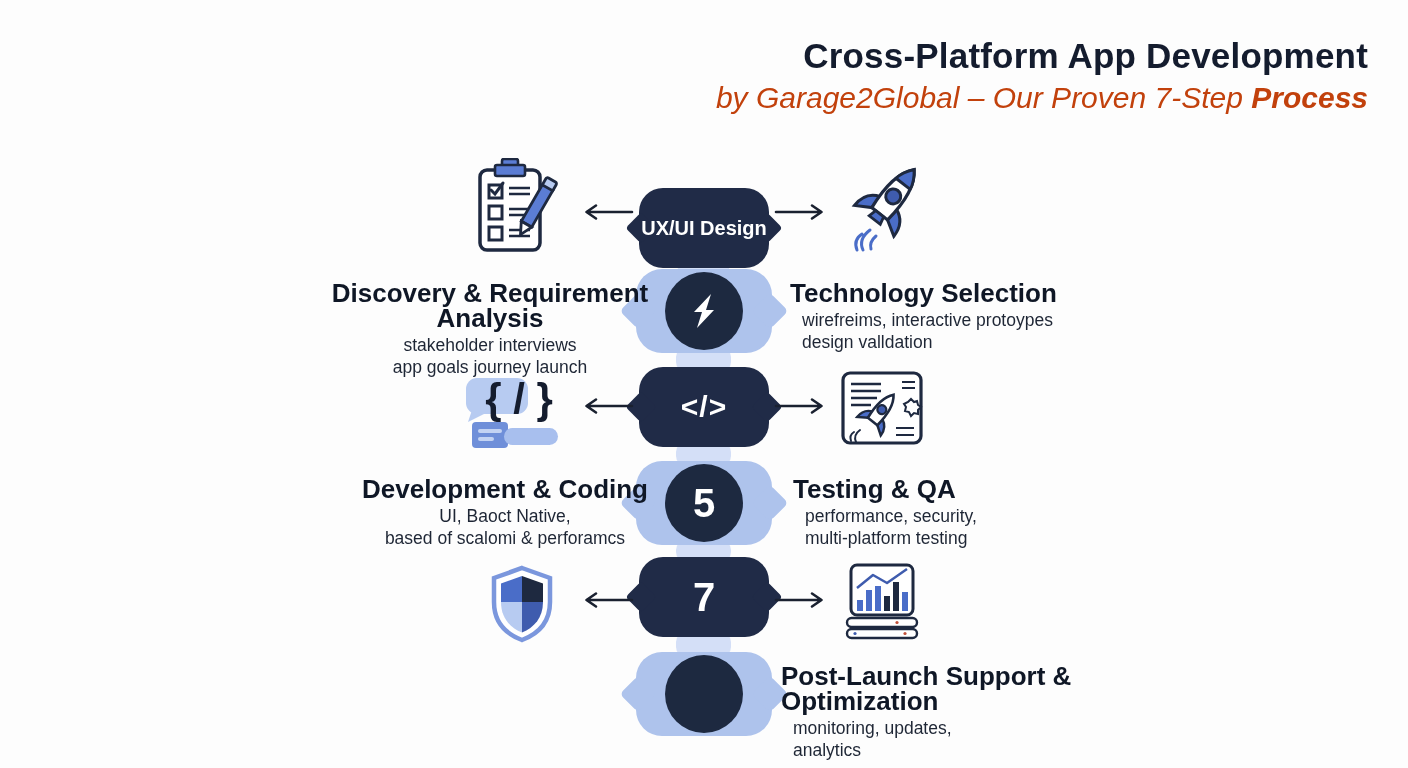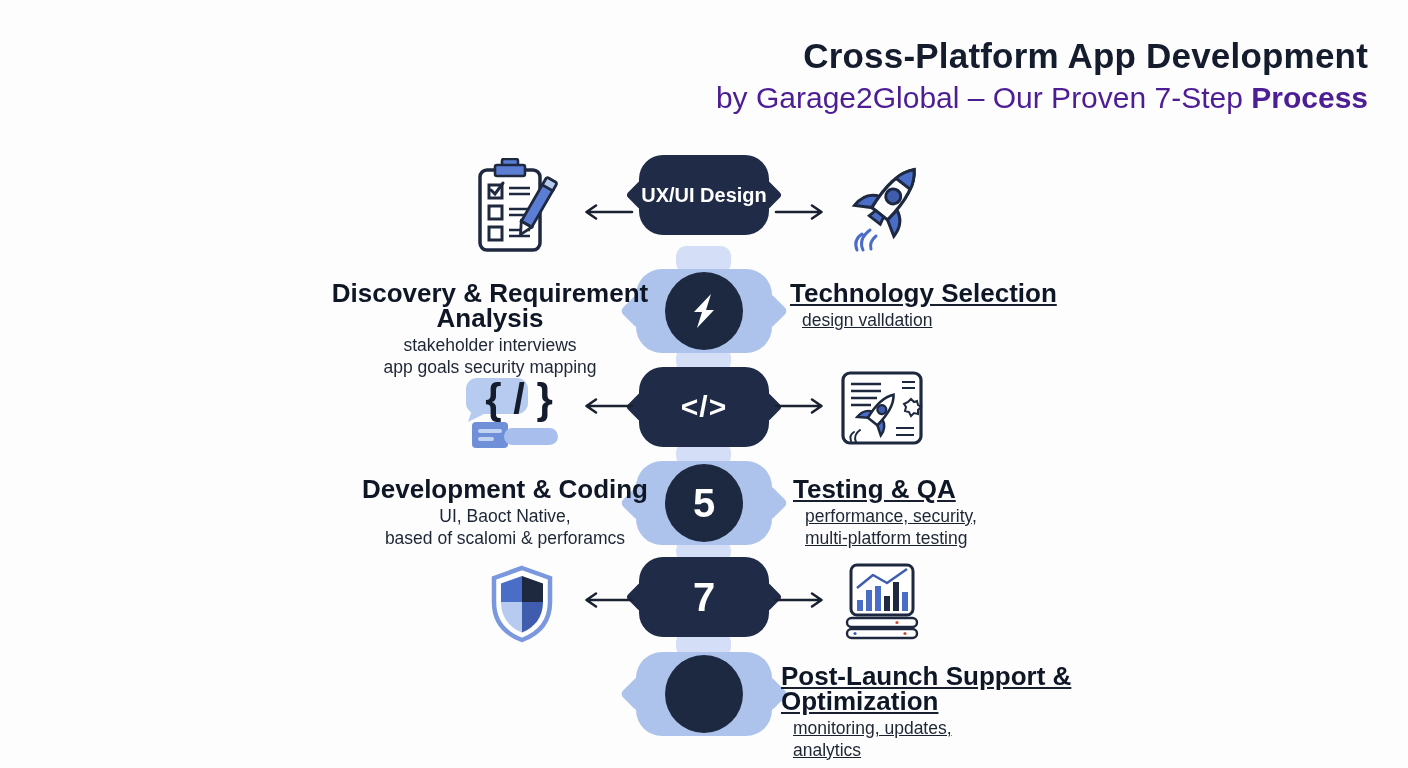--- a/index.html
+++ b/index.html
@@ -1,21 +1,21 @@
 <!DOCTYPE html>
 <html><head>
 <meta charset="utf-8">
 <style>
   html,body{margin:0;padding:0;background:#ffffff;}
   .canvas{position:relative;width:1408px;height:768px;background:#fdfdfd;overflow:hidden;
           font-family:"Liberation Sans", sans-serif;color:#18202f;}
   
   .title-wrap{position:absolute;top:36px;left:0;width:1368px;text-align:right;color:#141c2e;}
   .t1{font-size:35px;font-weight:700;letter-spacing:.2px;}
-  .t2{font-size:30px;font-weight:400;margin-top:5px;color:#4c1d95;}
+  .t2{font-size:30px;font-weight:400;margin-top:5px;color:#c2410c;font-style:italic;}
   .t2 b{font-weight:700;}
   
   .strip{position:absolute;left:676px;width:55px;background:#d4dff7;border-radius:10px;z-index:0;}
   
   .banner{position:absolute;left:639px;width:130px;height:80px;background:#202b47;border-radius:24px;
           display:flex;align-items:center;justify-content:center;color:#fff;z-index:2;}
   .banner::before,.banner::after{content:'';position:absolute;width:22px;height:22px;background:#202b47;
           transform:rotate(45deg);top:29px;border-radius:4px;}
   .banner::before{left:-9px;} .banner::after{right:-9px;}
   .banner .lbl{font-size:20px;font-weight:700;z-index:1;}
@@ -31,40 +31,40 @@
           color:#fff;font-size:40px;font-weight:600;z-index:1;}
   
   .arrow{position:absolute;z-index:2;}
   
   .icon{position:absolute;z-index:2;}
   
   .step{position:absolute;z-index:2;}
   .step h3{margin:0 0 4px 0;font-size:26px;font-weight:700;color:#0f1726;line-height:25px;}
   .step .sub{font-size:17.5px;line-height:21.5px;color:#1e2635;}
   .step.left{text-align:center;}
-  .step.right{text-align:left;text-decoration:underline;}
+  .step.right{text-align:left;}
   .step.right .sub{padding-left:12px;}
 </style>
 </head>
 <body>
 
 <div class="canvas">
 
   <div class="title-wrap">
     <div class="t1">Cross-Platform App Development</div>
     <div class="t2"><span>by Garage2Global – Our Proven 7-Step </span><b>Process</b></div>
   </div>
 
   <div class="strip" style="top:246px;height:27px;"></div>
   <div class="strip" style="top:347px;height:25px;"></div>
   <div class="strip" style="top:442px;height:24px;"></div>
   <div class="strip" style="top:540px;height:22px;"></div>
   <div class="strip" style="top:632px;height:25px;"></div>
 
-  <div class="banner" style="top:155px;">
+  <div class="banner" style="top:188px;">
     <span class="lbl">UX/UI Design</span>
   </div>
 
   <div class="badge" style="top:269px;">
     <span class="circle">
       <svg width="34" height="40" viewBox="0 0 34 40">
         <path d="M24 3 L7 21 H15 L10 37 L27 19 H19 Z" fill="#ffffff"></path>
       </svg>
     </span>
   </div>
@@ -184,25 +184,26 @@
     <rect x="4" y="56" width="70" height="9" rx="4.5" fill="#ffffff" stroke="#1e2940" stroke-width="2.4"></rect>
     <rect x="4" y="67" width="70" height="9" rx="4.5" fill="#ffffff" stroke="#1e2940" stroke-width="2.4"></rect>
     <circle cx="54" cy="60.5" r="1.6" fill="#c0503a"></circle>
     <circle cx="12" cy="71.5" r="1.6" fill="#3f5cae"></circle>
     <circle cx="62" cy="71.5" r="1.6" fill="#c0503a"></circle>
   </svg>
 
   <div class="step left" style="left:330px;top:281px;width:320px;">
     <h3>Discovery &amp; Requirement Analysis</h3>
     <div class="sub">stakeholder interviews</div>
-    <div class="sub">app goals security mapping</div>
+    <div class="sub">app goals journey launch</div>
   </div>
 
   <div class="step right" style="left:790px;top:281px;width:330px;">
     <h3>Technology Selection</h3>
+    <div class="sub">wirefreims, interactive protoypes</div>
     <div class="sub">design valldation</div>
   </div>
 
   <div class="step left" style="left:345px;top:477px;width:320px;">
     <h3>Development &amp; Coding</h3>
     <div class="sub">UI, Baoct Native,</div>
     <div class="sub">based of scalomi &amp; perforamcs</div>
   </div>
 
   <div class="step right" style="left:793px;top:477px;width:320px;">

